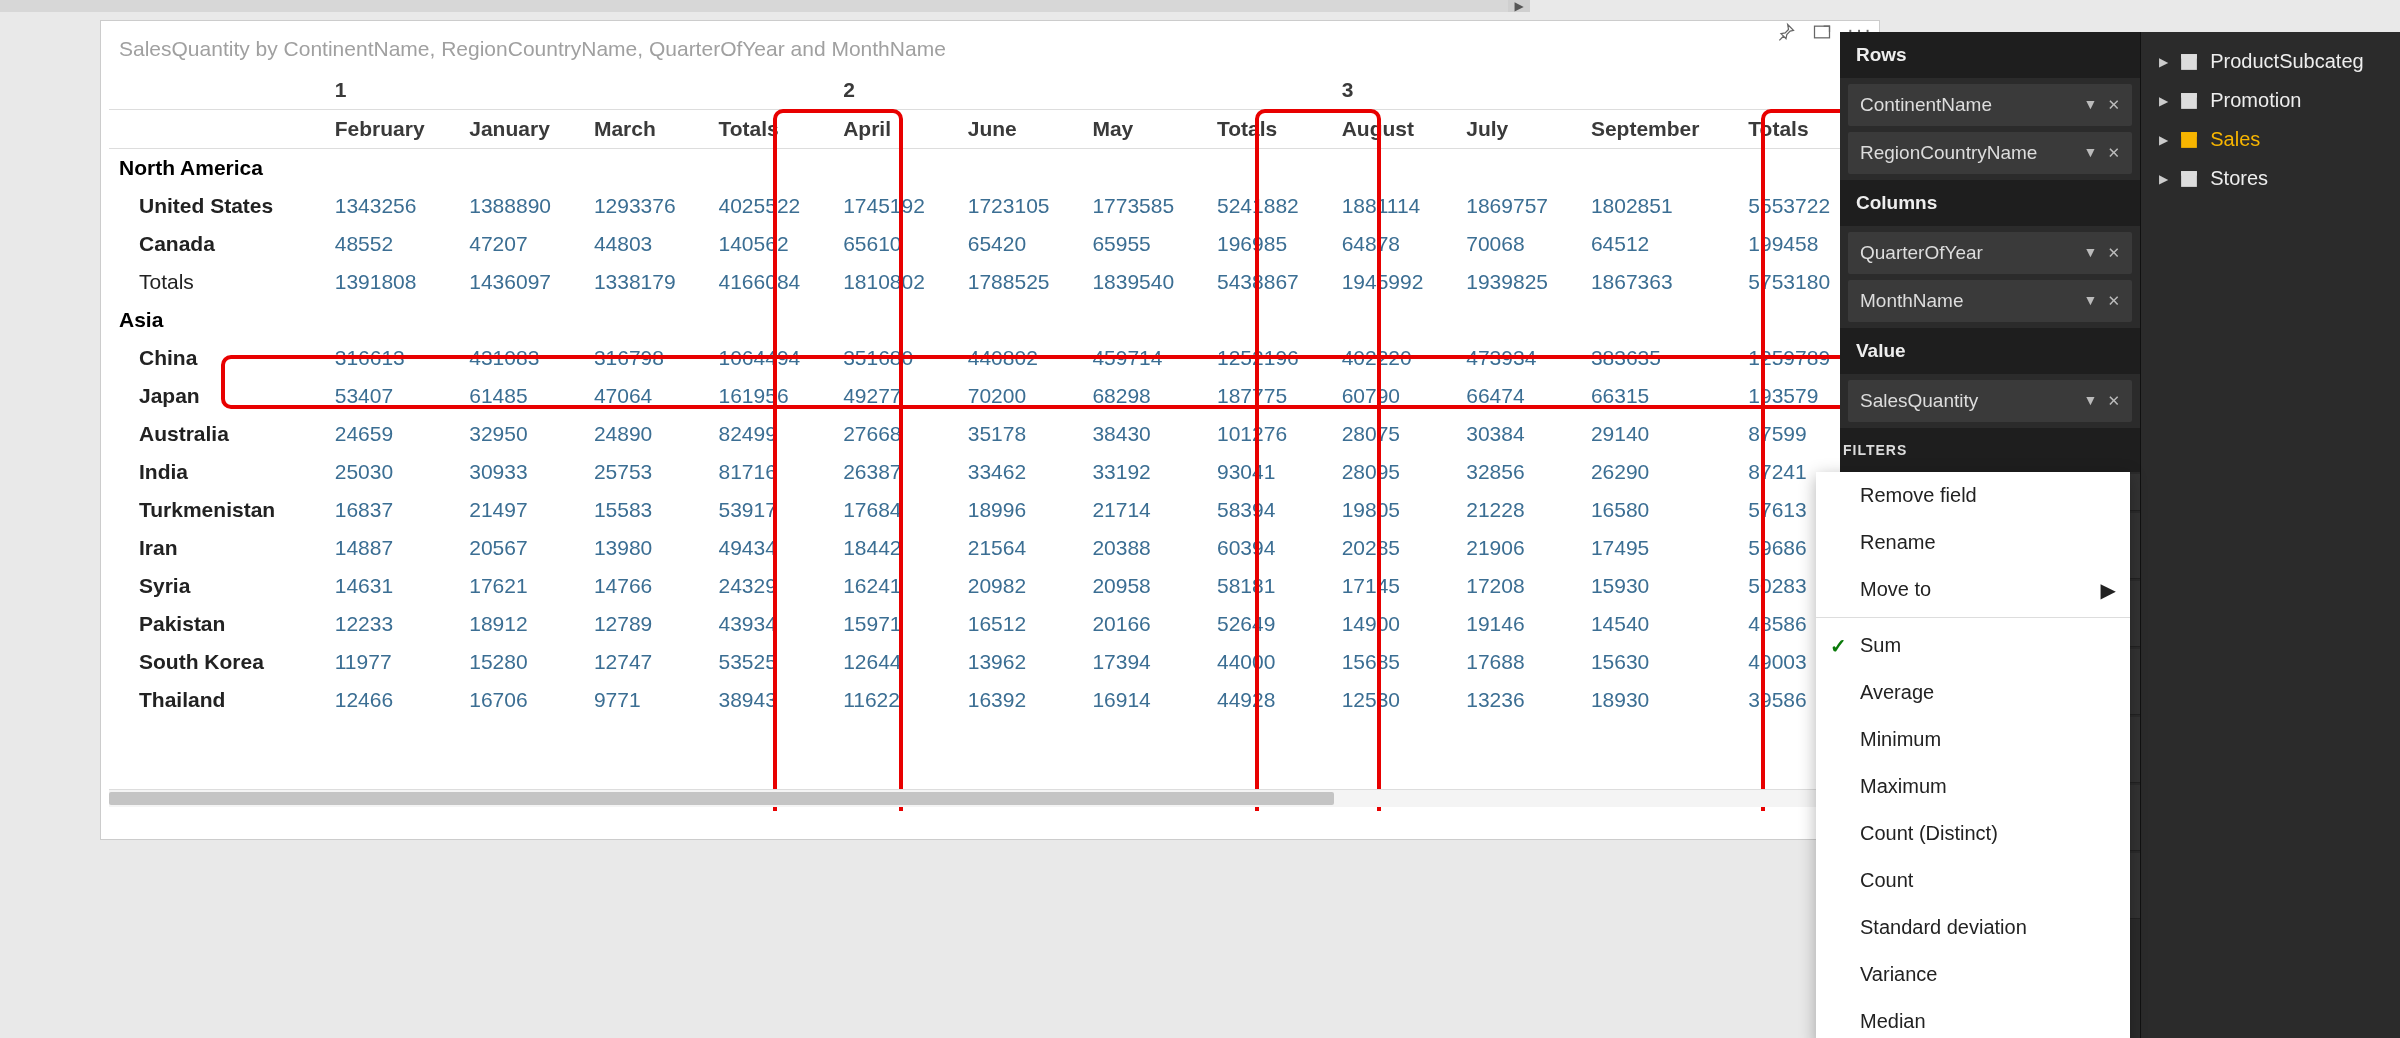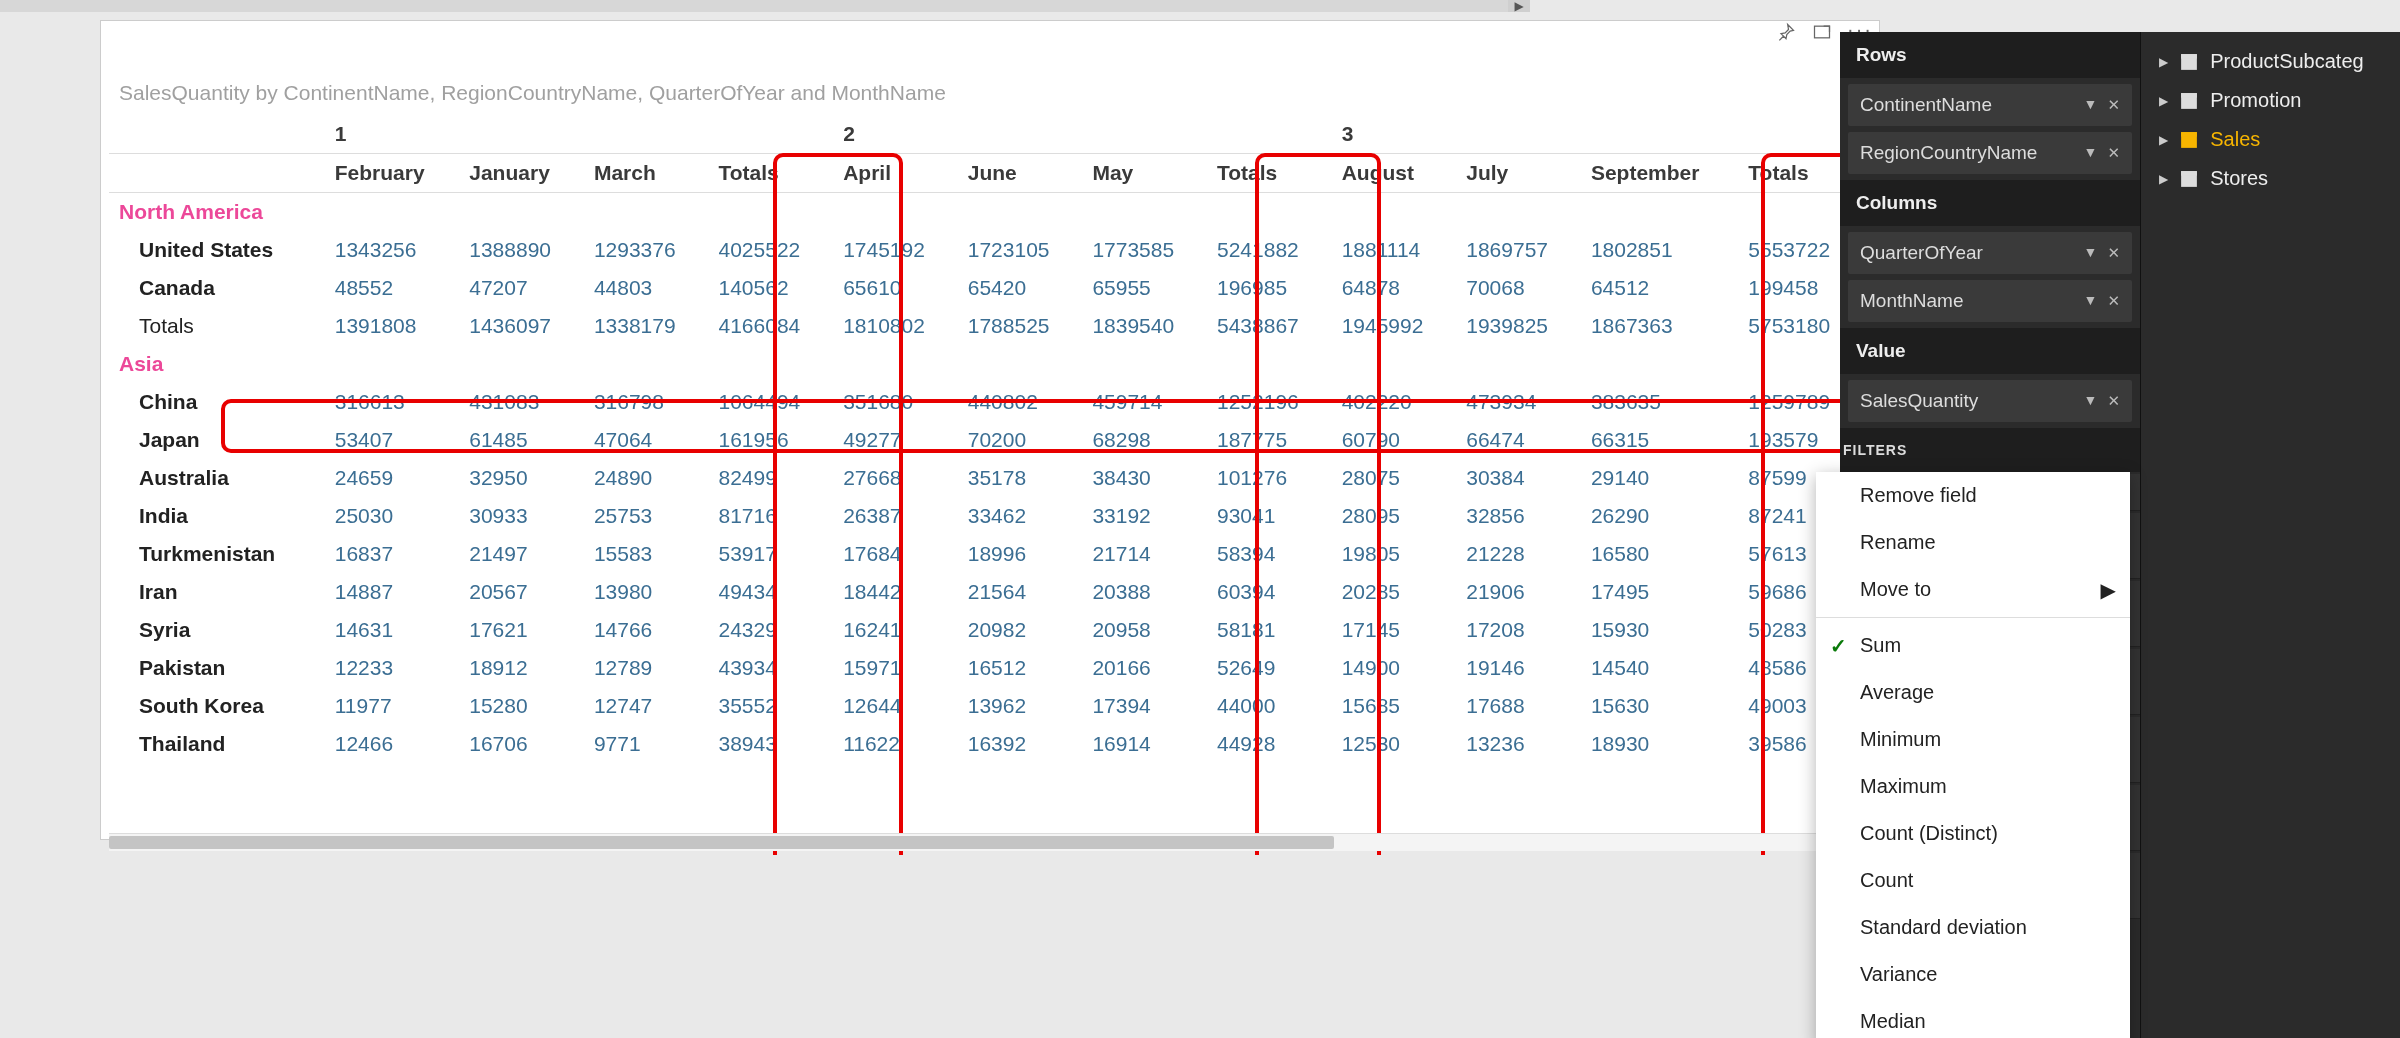--- a/index.html
+++ b/index.html
@@ -5,29 +5,29 @@
 * { box-sizing: border-box; margin: 0; padding: 0; font-family: "Segoe UI", Arial, sans-serif; }
 body { background: #e9e9e9; display: flex; width: 2400px; height: 1038px; overflow: hidden; }
 
 .canvas-area { flex: 1; position: relative; background: #e9e9e9; padding-top: 20px; }
 .visual-card { position: absolute; top: 20px; left: 100px; width: 1780px; height: 820px; background: #fff; border: 1px solid #ccc; }
 .visual-toolbar { position: absolute; top: -2px; right: 6px; display: flex; gap: 14px; align-items: center; }
 .visual-toolbar .ico { width: 22px; height: 22px; color: #666; cursor: pointer; display: flex; align-items: center; justify-content: center; }
 .ico svg { width: 20px; height: 20px; fill: none; stroke: currentColor; stroke-width: 1.5; }
 .ellipsis { font-size: 20px; letter-spacing: 2px; color: #666; cursor: pointer; line-height: 1; padding-bottom: 6px; }
 
-.visual-title { color: #a0a0a0; font-size: 21px; padding: 16px 18px 10px; font-weight: 400; margin-top: 44px; }
+.visual-title { color: #a0a0a0; font-size: 21px; padding: 16px 18px 10px; font-weight: 400; }
 
 .matrix-wrap { position: relative; overflow: hidden; height: 740px; padding: 0 16px 0 8px; }
 .matrix { width: 100%; border-collapse: collapse; }
 .matrix th, .matrix td { text-align: left; font-size: 21px; padding: 7px 10px; white-space: nowrap; }
 .matrix .num { text-align: left; color: #3b6e93; font-weight: 400; }
 .matrix .hdr-top th { color: #3a3a3a; font-weight: 700; border-bottom: 1px solid #ddd; }
 .matrix .hdr-months th { color: #3a3a3a; font-weight: 700; border-bottom: 1px solid #ddd; }
-.matrix .cont-row td { font-weight: 700; color: #ec4899; }
+.matrix .cont-row td { font-weight: 700; color: #000000; }
 .matrix .country-label { padding-left: 30px; color: #222; font-weight: 700; }
 .matrix .totals-label { padding-left: 30px; font-weight: 700; color: #222; }
 .matrix .totals-row td { font-weight: 400; }
 
 .red-box { border: 4px solid #e80000; border-radius: 10px; position: absolute; pointer-events: none; }
 
 .vscroll { position:absolute; right:2px; top:85px; bottom:40px; width:16px; background:#f4f4f4; border-left:1px solid #ddd;}
 .vscroll .thumb{position:absolute; left:2px; right:2px; top:0; height:120px; background:#c4c4c4; border-radius:2px;}
 .hscroll { position:absolute; left:8px; right:20px; bottom:4px; height:18px; background:#f4f4f4; border-top:1px solid #ddd;}
 .hscroll .thumb{position:absolute; top:2px; bottom:2px; left:0; width:70%; background:#c4c4c4; border-radius:2px;}
@@ -288,21 +288,21 @@
               <td class="num">14900</td>
               <td class="num">19146</td>
               <td class="num">14540</td>
               <td class="num">48586</td>
             </tr>
             <tr>
               <td class="country-label">South Korea</td>
               <td class="num">11977</td>
               <td class="num">15280</td>
               <td class="num">12747</td>
-              <td class="num">35552</td>
+              <td class="num">53525</td>
               <td class="num">12644</td>
               <td class="num">13962</td>
               <td class="num">17394</td>
               <td class="num">44000</td>
               <td class="num">15685</td>
               <td class="num">17688</td>
               <td class="num">15630</td>
               <td class="num">49003</td>
             </tr>
             <tr>

